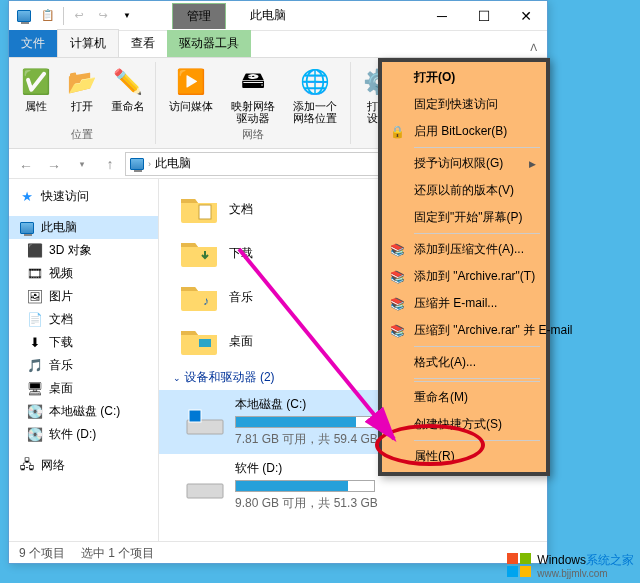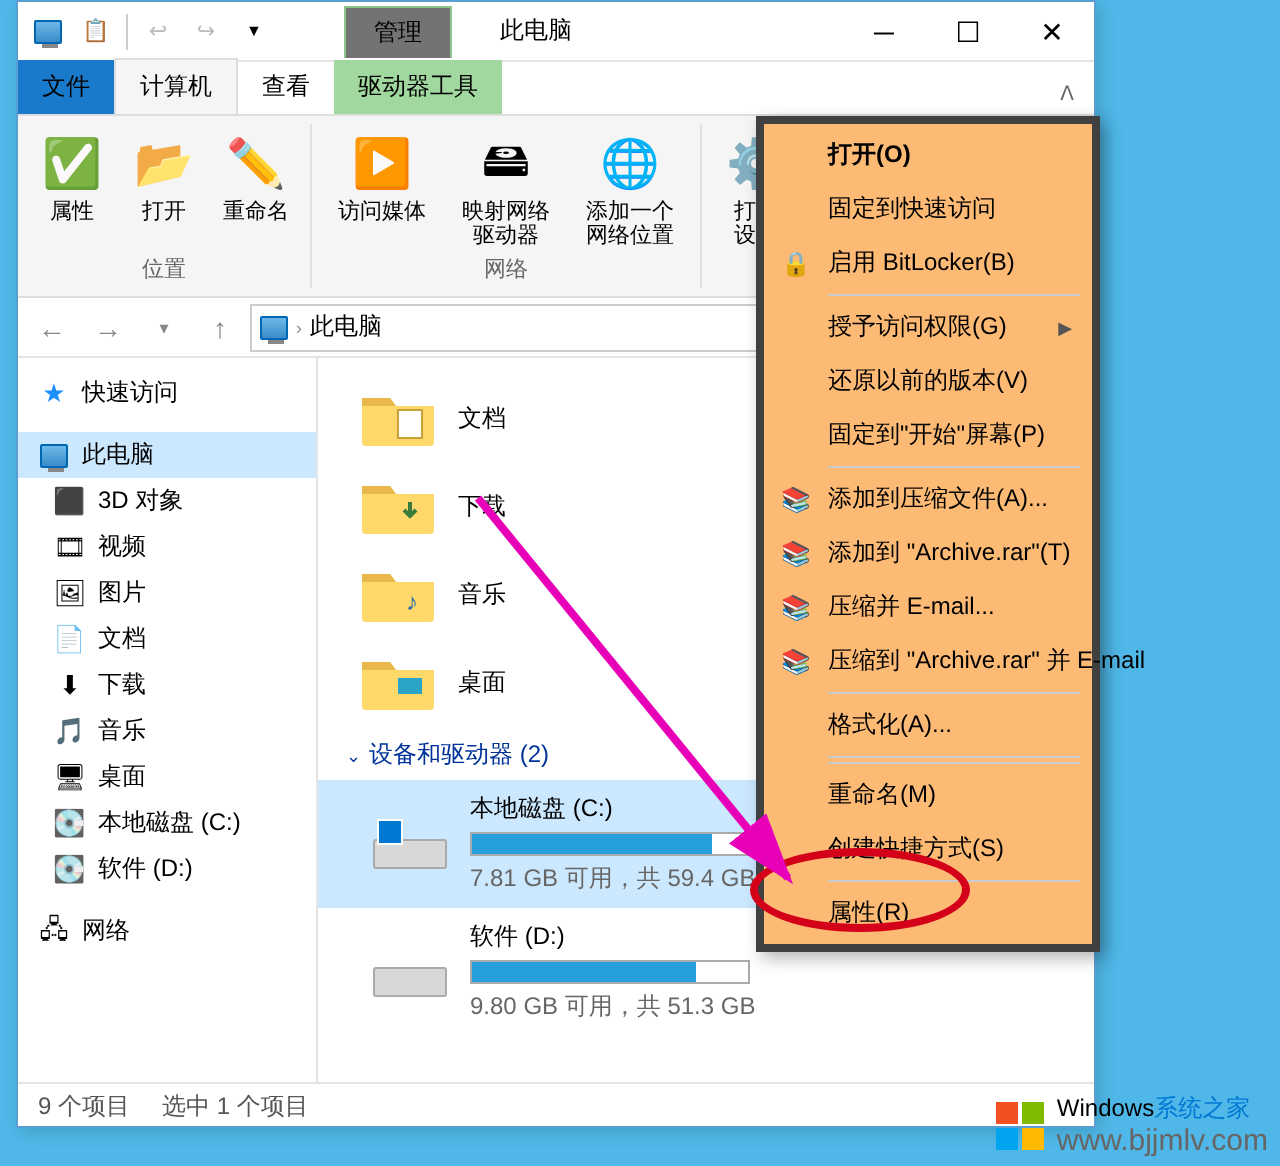--- a/index.html
+++ b/index.html
@@ -8,21 +8,21 @@
 .titlebar{height:30px;background:#fff;display:flex;align-items:center;border-bottom:1px solid #e5e5e5;}
 .qat{display:flex;align-items:center;gap:2px;padding:0 4px;}
 .qat-icon{width:22px;height:22px;display:flex;align-items:center;justify-content:center;font-size:11px;}
 .qat-sep{border-left:1px solid #ccc;height:18px;margin:0 2px;}
 .title-tab{background:#737373;padding:4px 14px;margin-left:30px;border:1px solid #8cc48c;border-bottom:none;font-family:Liberation Serif, serif;}
 .title-text{margin-left:24px;}
 .win-controls{margin-left:auto;display:flex;}
 .win-btn{width:42px;height:28px;display:flex;align-items:center;justify-content:center;font-size:14px;}
 .ribbon-tabs{height:26px;display:flex;align-items:flex-end;background:#fff;}
 .rtab{padding:5px 12px;cursor:default;}
-.rtab.file{background:#1979ca;color:#000000;}
+.rtab.file{background:#1979ca;color:#e5e5e5;}
 .rtab.active{background:#f5f5f5;border:1px solid #ddd;border-bottom:none;}
 .rtab.mgmt{background:#a0d8a0;}
 .rtab-collapse{margin-left:auto;padding:4px 10px;font-size:10px;color:#666;}
 .ribbon{height:92px;background:#f5f5f5;border-top:1px solid #ddd;border-bottom:1px solid #ddd;display:flex;padding:4px 0;}
 .rgroup{display:flex;flex-direction:column;align-items:center;border-right:1px solid #e0e0e0;padding:0 6px;}
 .rgroup-items{display:flex;flex:1;align-items:flex-start;gap:4px;}
 .ritem{display:flex;flex-direction:column;align-items:center;width:42px;padding-top:4px;gap:2px;}
 .ritem.wide{width:58px;}
 .ritem-icon{width:32px;height:32px;display:flex;align-items:center;justify-content:center;font-size:24px;}
 .ritem-label{font-size:11px;text-align:center;line-height:1.1;}
@@ -53,21 +53,21 @@
 .cm-sep{height:1px;background:#ccc;margin:2px 4px 2px 30px;}
 .cm-icon{position:absolute;left:6px;width:16px;height:16px;display:flex;align-items:center;justify-content:center;font-size:12px;}
 .cm-arrow{margin-left:auto;font-size:9px;color:#555;}
 .annot-circle{position:absolute;left:375px;top:424px;width:110px;height:42px;border:4px solid #d4001a;border-radius:50%;z-index:200;pointer-events:none;}
 .annot-arrow{position:absolute;left:234px;top:244px;z-index:200;pointer-events:none;}
 .watermark{position:absolute;right:6px;bottom:4px;display:flex;align-items:center;gap:4px;z-index:300;}
 .wm-logo{width:28px;height:28px;}
 .wm-text{display:flex;flex-direction:column;line-height:1.1;}
 .wm-main{font-size:15px;font-weight:500;}
 .wm-cn{color:#0078d4;}
-.wm-url{font-size:15px;color:#666;}
+.wm-url{font-size:10px;color:#666;}
 .pc-ico{display:inline-block;width:14px;height:12px;border:1px solid #0066b3;border-radius:1px;position:relative;background:linear-gradient(#6cb8e8,#3a8cc8);}
 .pc-ico::after{content:"";position:absolute;bottom:-3px;left:3px;width:8px;height:2px;background:#888;}
 </style>
 </head>
 <body>
 
 <div class="window">
 
   <div class="titlebar">
     <div class="qat">

